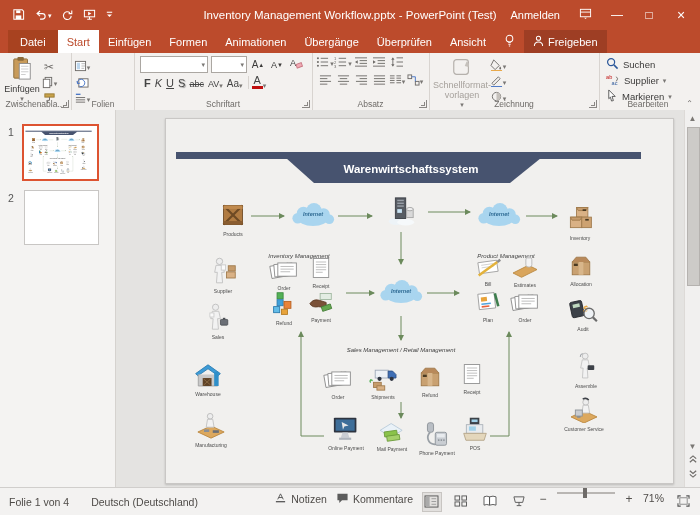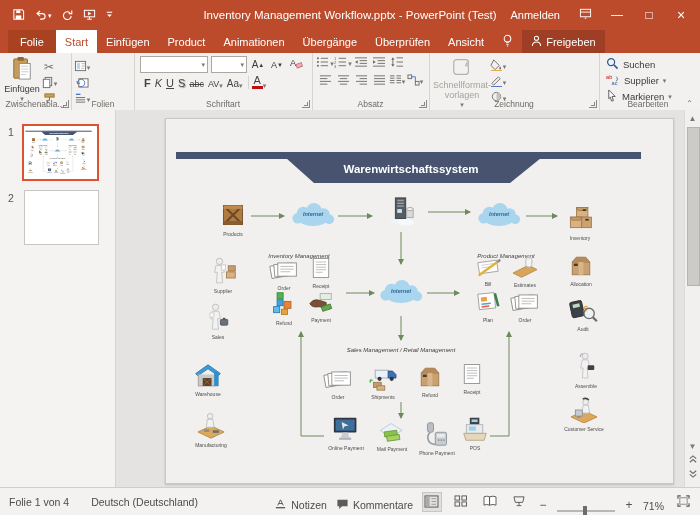--- a/index.html
+++ b/index.html
@@ -58,21 +58,21 @@
   .nlabel{font-size:5px;color:#4C4C4C;white-space:nowrap;margin-top:1px;text-align:center}
   .cloudnode .cl{position:absolute;left:0;right:0;top:9px;text-align:center;font-size:5.5px;font-style:italic;font-weight:bold;color:#2F6B94}
   .dgroup{position:absolute;font-size:6px;color:#3F3F3F;white-space:nowrap;transform:translateX(-50%);font-style:italic}
   
   #vscroll{position:absolute;right:0;top:0;width:15px;height:377px;background:#F1F0EF;border-left:1px solid #DDDAD7}
   .sarrow{position:absolute;left:1px;width:13px;height:13px;display:flex;align-items:center;justify-content:center;cursor:pointer;color:#7A7774;font-size:8px}
   #sthumb{position:absolute;left:2px;top:17px;width:11px;height:157px;background:#CDCBC8;border:1px solid #B5B2AF;cursor:pointer}
   
   #statusbar{position:absolute;left:0;top:487px;width:700px;height:28px;background:#F3F2F1;border-top:1px solid #D0CECC;display:flex;align-items:center;font-size:10.5px;color:#4E4B48}
   #statusbar .left{display:flex;gap:22px;padding-left:9px}
-  #statusbar .right{margin-left:auto;display:flex;align-items:flex-end;gap:9px;padding-right:7px}
+  #statusbar .right{margin-left:auto;display:flex;align-items:flex-start;gap:9px;padding-right:7px}
   .sbtn{display:flex;align-items:center;gap:4px;cursor:pointer}
   .viewbtn{width:20px;height:20px;display:flex;align-items:center;justify-content:center;cursor:pointer}
   .viewbtn.active{background:#E2E0DE;border:1px solid #C8C5C2;box-sizing:border-box}
   #zoomtrack{position:relative;width:58px;height:2px;background:#B9B6B3;cursor:pointer}
   #zoomthumb{position:absolute;left:26px;top:-4px;width:4px;height:10px;background:#6E6B68}
   .zbtn{font-size:12px;color:#55524F;cursor:pointer;width:10px;text-align:center}
 </style>
 </head>
 <body>
 
@@ -124,30 +124,30 @@
             </svg></span></span>
       <span class="winbtn">—</span>
       <span class="winbtn">□</span>
       <span class="winbtn" style="font-size:14px">×</span>
     </div>
   </div>
 
   <div id="tabrow">
     <div id="tabs">
         <div class="tab file">
-          <span>Folie</span>
+          <span>Datei</span>
         </div>
         <div class="tab active">
           <span>Start</span>
         </div>
         <div class="tab">
           <span>Einfügen</span>
         </div>
         <div class="tab">
-          <span>Product</span>
+          <span>Formen</span>
         </div>
         <div class="tab">
           <span>Animationen</span>
         </div>
         <div class="tab">
           <span>Übergänge</span>
         </div>
         <div class="tab">
           <span>Überprüfen</span>
         </div>

